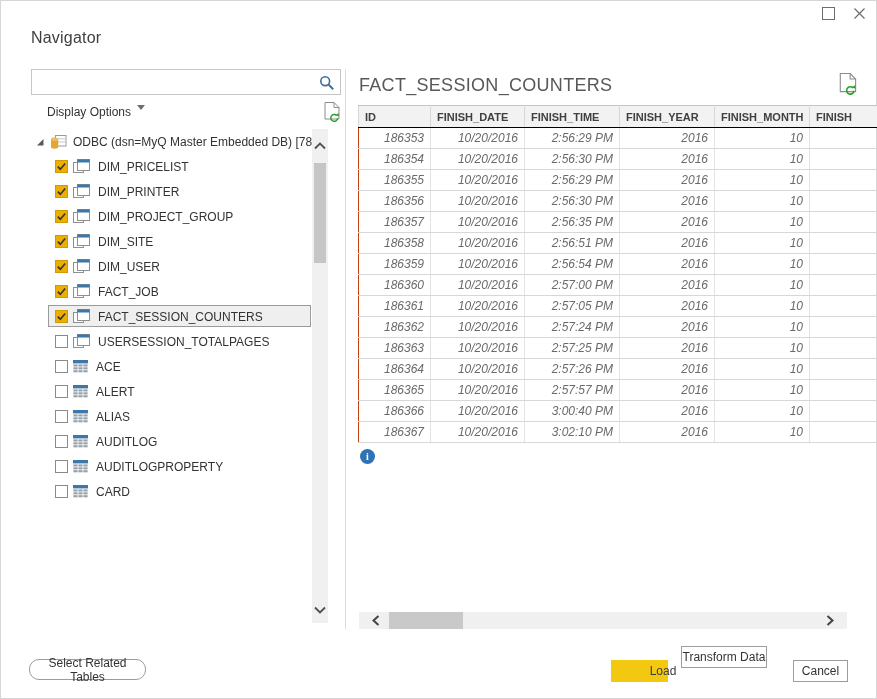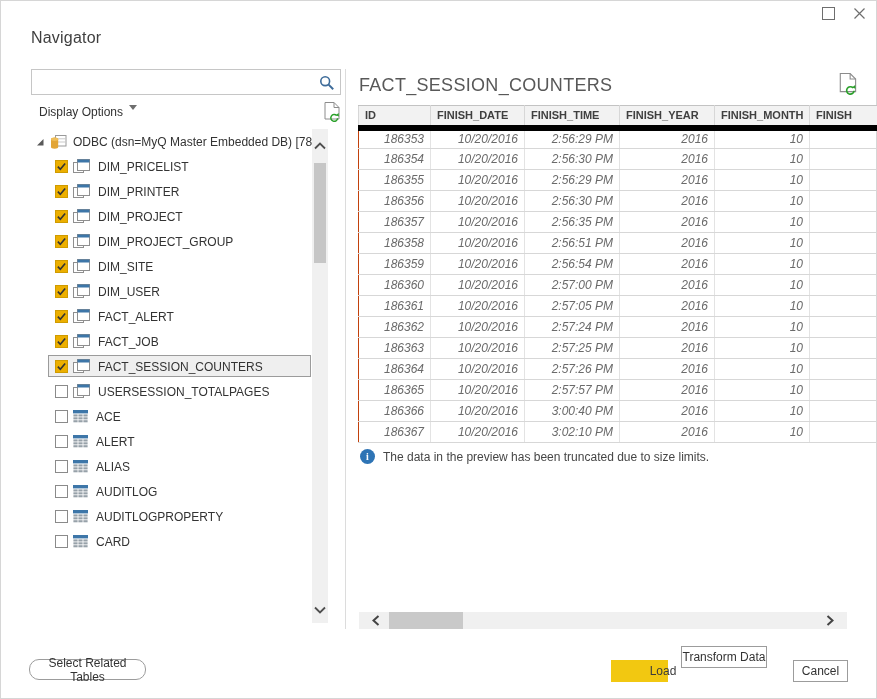--- a/index.html
+++ b/index.html
@@ -15,21 +15,21 @@
   .win-close{cursor:pointer;display:inline-block;line-height:0;}
 
   .dlg-title{position:absolute;left:30px;top:16px;font-size:16px;font-weight:400;color:#3f3f3f;letter-spacing:.2px;margin-top:12px;}
 
   
   .search-box{position:absolute;left:30px;top:68px;width:310px;height:26px;border:1px solid #c6c6c6;box-sizing:border-box;background:#fff;}
   .search-box input{position:absolute;left:6px;top:2px;width:278px;height:20px;border:none;outline:none;font-size:12px;font-family:"Liberation Sans",sans-serif;}
   .search-icon{position:absolute;right:5px;top:5px;line-height:0;}
 
   .options-row{position:absolute;left:30px;top:101px;width:310px;height:22px;}
-  .display-options{position:absolute;left:8px;top:3px;font-size:12px;color:#333;cursor:pointer;display:flex;gap:6px;}
+  .display-options{position:absolute;left:16px;top:3px;font-size:12px;color:#333;cursor:pointer;display:flex;gap:6px;}
   .refresh-btn{position:absolute;right:0;top:0;cursor:pointer;line-height:0;}
 
   .tree{position:absolute;left:30px;top:128px;width:281px;height:500px;overflow:hidden;}
   .tree-root{position:relative;height:25px;display:flex;align-items:center;cursor:pointer;}
   .tree-root .arrow{margin-left:4px;line-height:0;}
   .tree-root .ricon{margin-left:5px;line-height:0;}
   .tree-root .rlabel{margin-left:6px;font-size:12px;color:#333;white-space:nowrap;}
   .tree-row{position:relative;height:25px;display:flex;align-items:center;cursor:pointer;}
   .tree-row .cb{position:relative;margin-left:24px;width:13px;height:13px;border:1px solid #8a8a8a;background:#fff;box-sizing:border-box;flex:0 0 auto;display:flex;align-items:center;justify-content:center;z-index:1;}
   .tree-row .cb.on{background:#ECAF00;border-color:#CF9B00;}
@@ -44,21 +44,21 @@
   .v-thumb{position:absolute;left:2px;top:34px;width:12px;height:100px;background:#c6c6c6;cursor:grab;}
 
   .pane-divider{position:absolute;left:344px;top:68px;width:1px;height:560px;background:#dcdcdc;}
 
   
   .right-pane{position:absolute;left:357px;top:0;width:520px;height:699px;overflow:hidden;}
   .preview-title{position:absolute;left:1px;top:74px;font-size:18px;font-weight:400;color:#585858;letter-spacing:.3px;white-space:nowrap;}
   .preview-refresh{position:absolute;left:481px;top:72px;cursor:pointer;line-height:0;}
 
   .preview-table{position:absolute;left:0;top:104px;width:560px;border-collapse:collapse;table-layout:fixed;}
-  .preview-table th{height:22px;background:#f2f2f2;border-top:1px solid #c3c3c3;border-bottom:6px solid #000000;border-right:1px solid #d7d7d7;font-size:11px;font-weight:bold;color:#404040;text-align:left;padding:0 0 0 6px;box-sizing:border-box;white-space:nowrap;overflow:hidden;}
+  .preview-table th{height:22px;background:#f2f2f2;border-top:1px solid #c3c3c3;border-bottom:1px solid #000000;border-right:1px solid #d7d7d7;font-size:11px;font-weight:bold;color:#404040;text-align:left;padding:0 0 0 6px;box-sizing:border-box;white-space:nowrap;overflow:hidden;}
   .preview-table th:first-child{border-left:1px solid #d7d7d7;}
   .preview-table td{height:21px;border-bottom:1px solid #d7d7d7;border-right:1px solid #e3e3e3;font-size:12px;font-style:italic;color:#6a6a6a;text-align:right;padding:0 6px 0 0;box-sizing:border-box;white-space:nowrap;overflow:hidden;}
   .preview-table td:first-child{border-left:1px solid #c2410c;}
 
   .info-row{position:absolute;left:2px;top:448px;display:flex;align-items:center;gap:8px;}
   .info-icon{width:15px;height:15px;border-radius:50%;background:#2E74B5;color:#fff;font-size:10px;font-weight:bold;display:flex;align-items:center;justify-content:center;flex:0 0 auto;font-family:"Liberation Serif",serif;}
   .info-text{font-size:12px;color:#464646;}
 
   .h-scrollbar{position:absolute;left:1px;top:611px;width:488px;height:17px;background:#f0f0f0;}
   .h-scrollbar .chev{position:absolute;top:2px;line-height:0;cursor:pointer;}
@@ -165,33 +165,20 @@
           <span class="cb on">
             <svg width="11" height="11" viewBox="0 0 12 12">
               <path d="M2 6.2 L4.7 9 L10 2.8" fill="none" stroke="#333" stroke-width="1.8"></path>
             </svg>
           </span>
           <span class="ticon"><svg width="17" height="15" viewBox="0 0 17 15">
               <rect x="0.5" y="3.5" width="10" height="10" fill="#fff" stroke="#8f8f8f"></rect>
               <rect x="4.5" y="0.5" width="12" height="11" fill="#fff" stroke="#8f8f8f"></rect>
               <rect x="4.5" y="0.5" width="12" height="3" fill="#3D76A8"></rect>
             </svg></span>
-          <span class="tlabel">DIM_PROJECT</span>
-        </div>
-        <div class="tree-row">
-          <span class="cb on">
-            <svg width="11" height="11" viewBox="0 0 12 12">
-              <path d="M2 6.2 L4.7 9 L10 2.8" fill="none" stroke="#333" stroke-width="1.8"></path>
-            </svg>
-          </span>
-          <span class="ticon"><svg width="17" height="15" viewBox="0 0 17 15">
-              <rect x="0.5" y="3.5" width="10" height="10" fill="#fff" stroke="#8f8f8f"></rect>
-              <rect x="4.5" y="0.5" width="12" height="11" fill="#fff" stroke="#8f8f8f"></rect>
-              <rect x="4.5" y="0.5" width="12" height="3" fill="#3D76A8"></rect>
-            </svg></span>
           <span class="tlabel">DIM_PROJECT_GROUP</span>
         </div>
         <div class="tree-row">
           <span class="cb on">
             <svg width="11" height="11" viewBox="0 0 12 12">
               <path d="M2 6.2 L4.7 9 L10 2.8" fill="none" stroke="#333" stroke-width="1.8"></path>
             </svg>
           </span>
           <span class="ticon"><svg width="17" height="15" viewBox="0 0 17 15">
               <rect x="0.5" y="3.5" width="10" height="10" fill="#fff" stroke="#8f8f8f"></rect>
@@ -205,33 +192,20 @@
             <svg width="11" height="11" viewBox="0 0 12 12">
               <path d="M2 6.2 L4.7 9 L10 2.8" fill="none" stroke="#333" stroke-width="1.8"></path>
             </svg>
           </span>
           <span class="ticon"><svg width="17" height="15" viewBox="0 0 17 15">
               <rect x="0.5" y="3.5" width="10" height="10" fill="#fff" stroke="#8f8f8f"></rect>
               <rect x="4.5" y="0.5" width="12" height="11" fill="#fff" stroke="#8f8f8f"></rect>
               <rect x="4.5" y="0.5" width="12" height="3" fill="#3D76A8"></rect>
             </svg></span>
           <span class="tlabel">DIM_USER</span>
-        </div>
-        <div class="tree-row">
-          <span class="cb on">
-            <svg width="11" height="11" viewBox="0 0 12 12">
-              <path d="M2 6.2 L4.7 9 L10 2.8" fill="none" stroke="#333" stroke-width="1.8"></path>
-            </svg>
-          </span>
-          <span class="ticon"><svg width="17" height="15" viewBox="0 0 17 15">
-              <rect x="0.5" y="3.5" width="10" height="10" fill="#fff" stroke="#8f8f8f"></rect>
-              <rect x="4.5" y="0.5" width="12" height="11" fill="#fff" stroke="#8f8f8f"></rect>
-              <rect x="4.5" y="0.5" width="12" height="3" fill="#3D76A8"></rect>
-            </svg></span>
-          <span class="tlabel">FACT_ALERT</span>
         </div>
         <div class="tree-row">
           <span class="cb on">
             <svg width="11" height="11" viewBox="0 0 12 12">
               <path d="M2 6.2 L4.7 9 L10 2.8" fill="none" stroke="#333" stroke-width="1.8"></path>
             </svg>
           </span>
           <span class="ticon"><svg width="17" height="15" viewBox="0 0 17 15">
               <rect x="0.5" y="3.5" width="10" height="10" fill="#fff" stroke="#8f8f8f"></rect>
               <rect x="4.5" y="0.5" width="12" height="11" fill="#fff" stroke="#8f8f8f"></rect>
@@ -525,21 +499,20 @@
             <td>3:02:10 PM</td>
             <td>2016</td>
             <td>10</td>
             <td></td>
           </tr>
         </tbody>
     </table>
 
     <div class="info-row">
       <span class="info-icon">i</span>
-      <span class="info-text">The data in the preview has been truncated due to size limits.</span>
     </div>
 
     <div class="h-scrollbar">
       <span class="chev left">
         <svg width="10" height="13" viewBox="0 0 10 13">
             <polyline points="7.5,2 2.5,6.5 7.5,11" fill="none" stroke="#444" stroke-width="2"></polyline>
           </svg>
       </span>
       <div class="h-thumb"></div>
       <span class="chev right">

